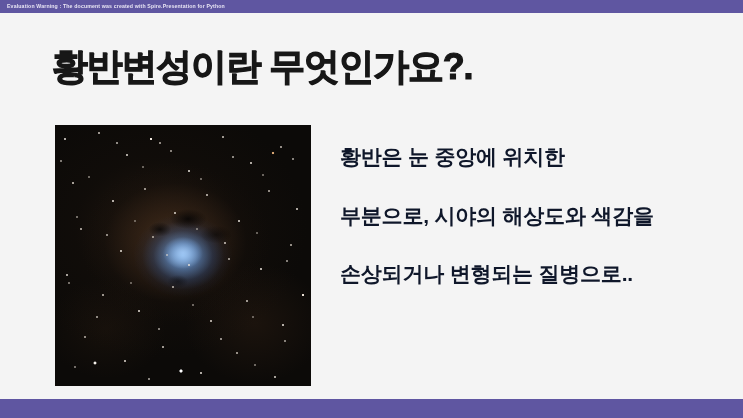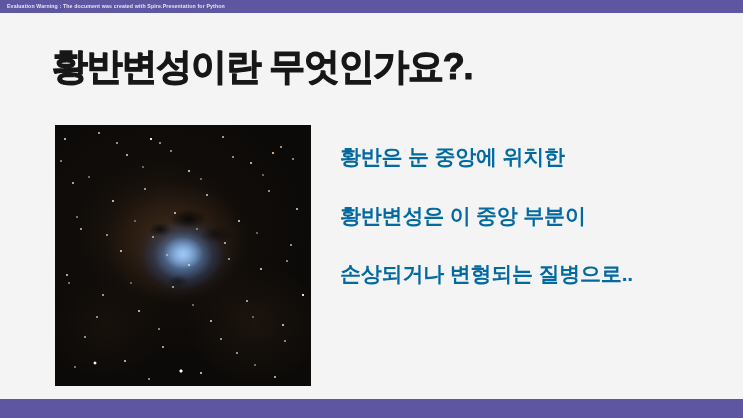--- a/index.html
+++ b/index.html
@@ -194,21 +194,21 @@
   .body-text {
     position: absolute;
     left: 340px;
     top: 128px;
     width: 392px;
   }
   .body-line {
     font-size: 21px;
     line-height: 58.5px;
     font-weight: bold;
-    color: #0369a1;
+    color: #0f172a;
     letter-spacing: -0.2px;
     white-space: nowrap;
     font-family: "Liberation Sans", sans-serif;
   }
 
   
   .bottom-bar {
     position: absolute;
     left: 0;
     bottom: 0;
@@ -231,19 +231,19 @@
   <div class="picture-frame">
     <div class="sky"></div>
     <div class="dustdark"></div>
     <div class="stars-a"></div>
     <div class="stars-b"></div>
     <div class="stars-c"></div>
   </div>
 
   <div class="body-text">
     <div class="body-line">황반은 눈 중앙에 위치한</div>
-    <div class="body-line">황반변성은 이 중앙 부분이</div>
+    <div class="body-line">부분으로, 시야의 해상도와 색감을</div>
     <div class="body-line">손상되거나 변형되는 질병으로..</div>
   </div>
 
   <div class="bottom-bar"></div>
 
 </div>
 
 </body></html>

